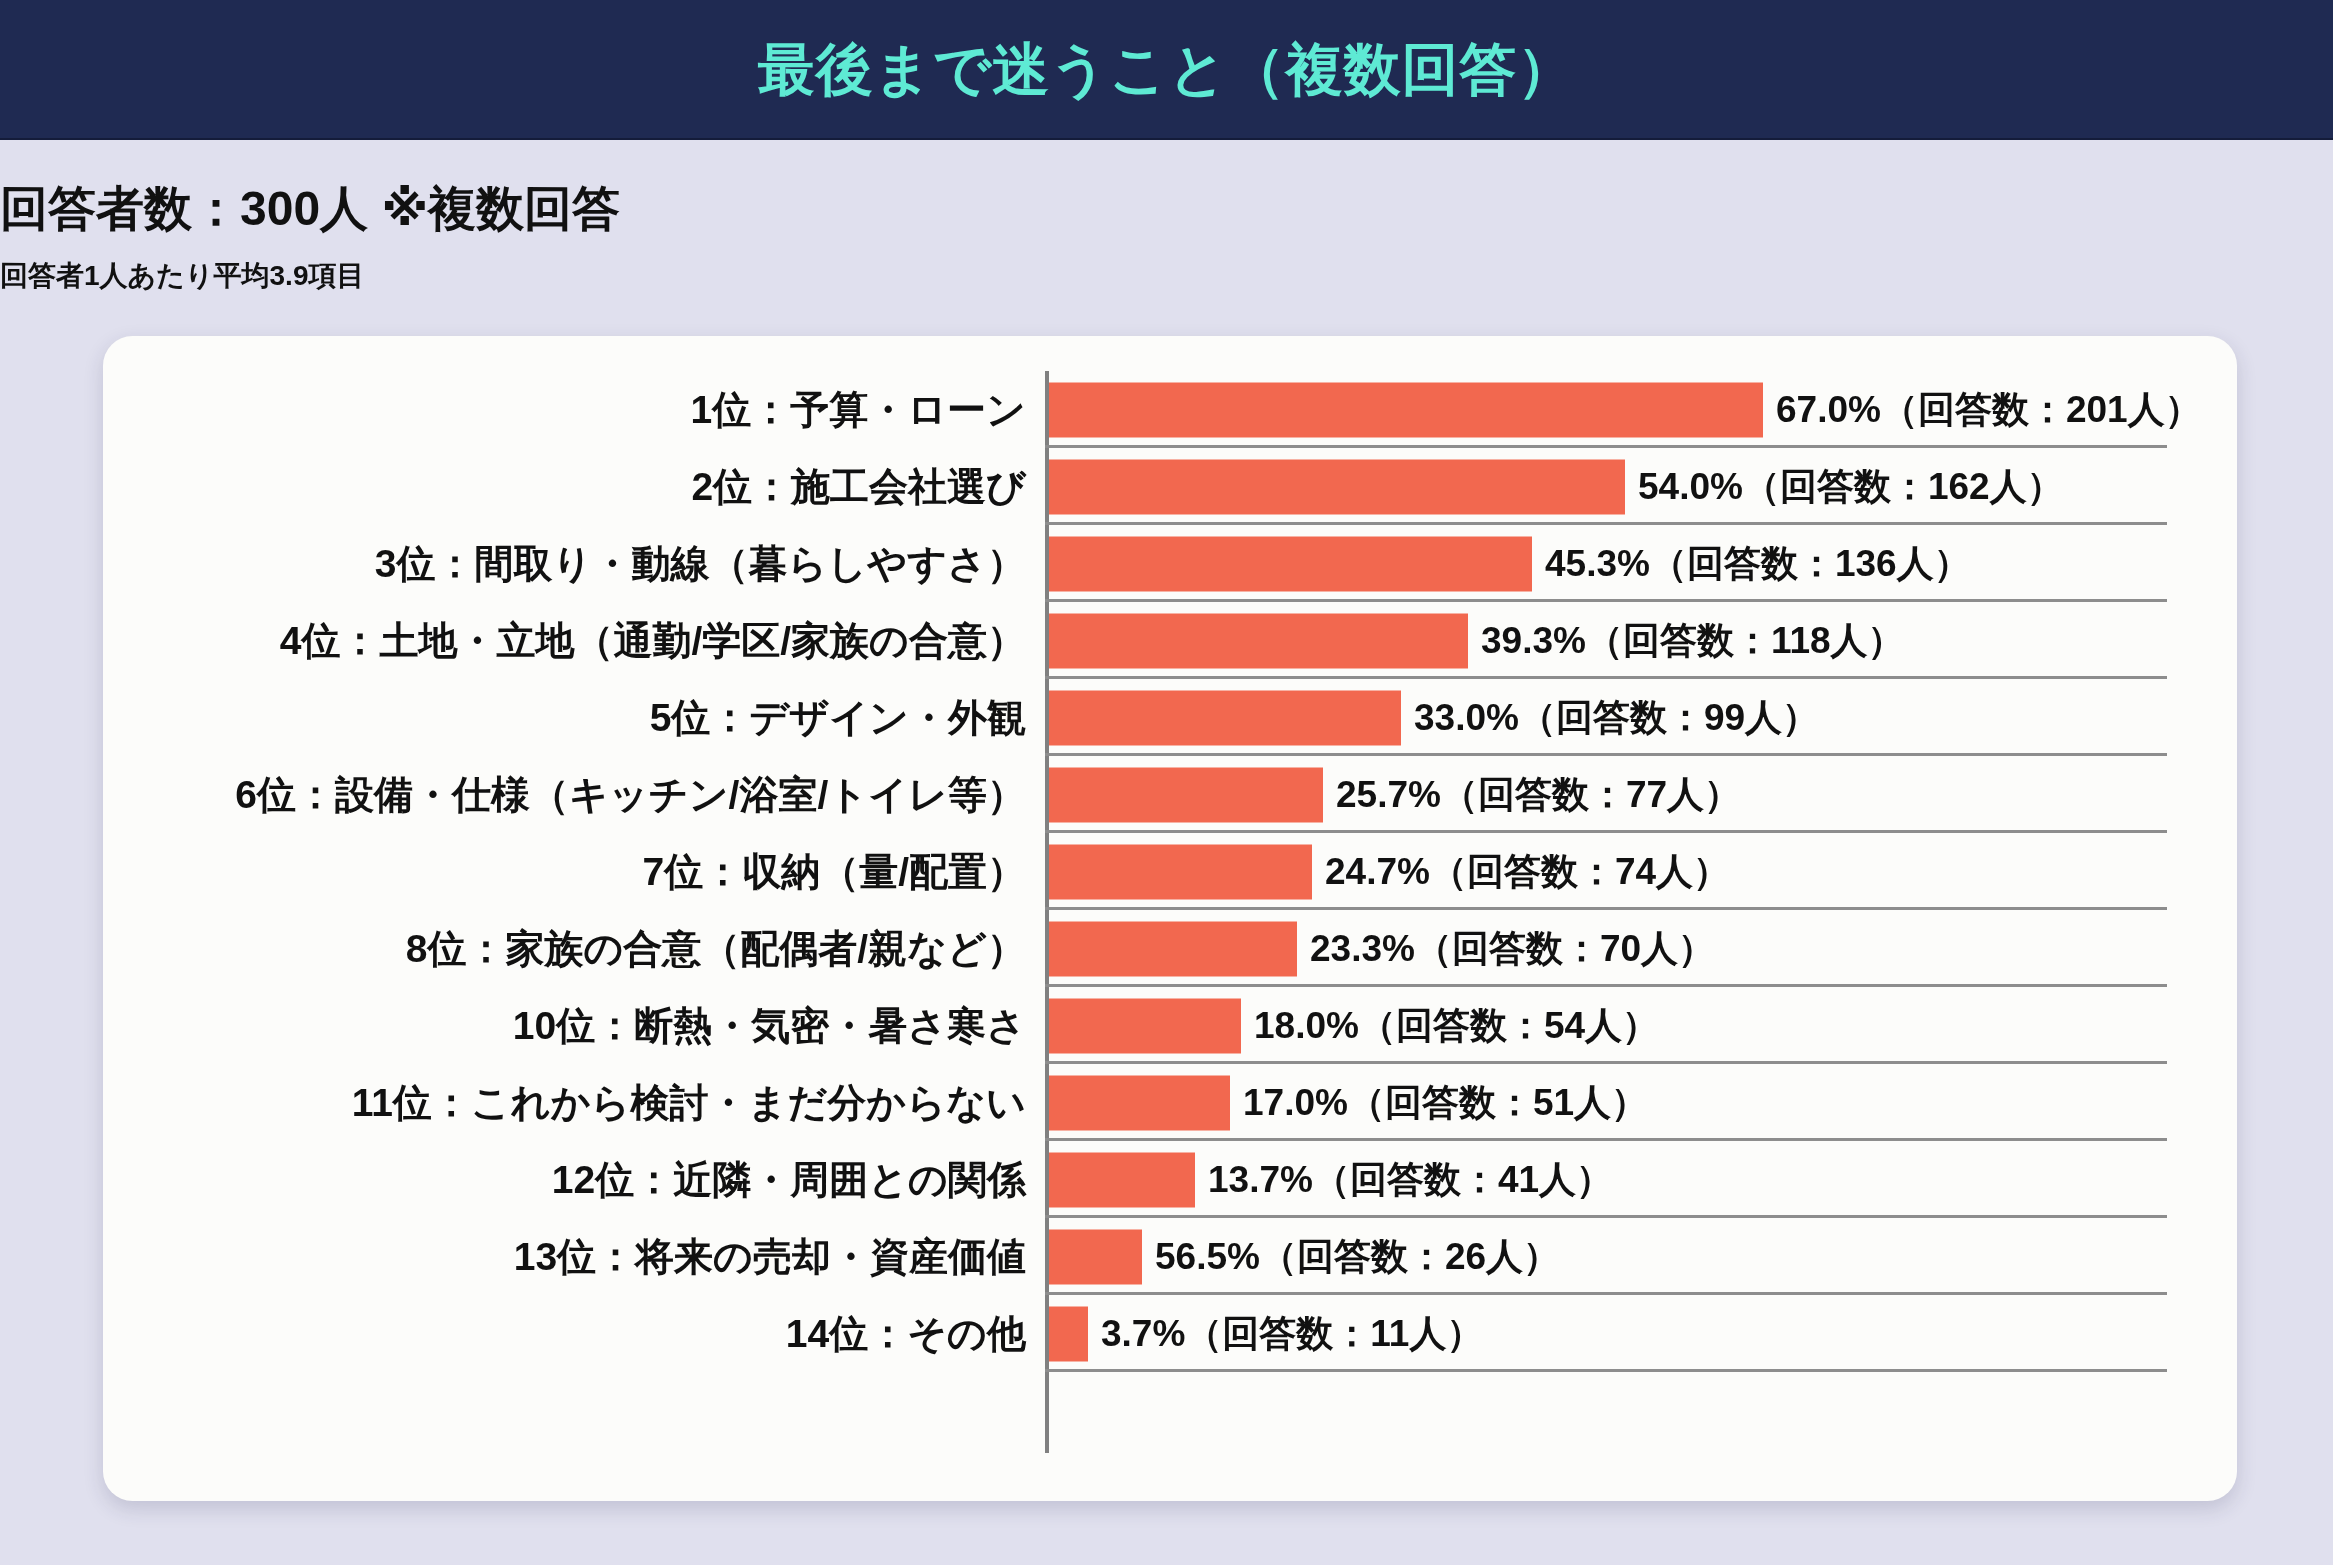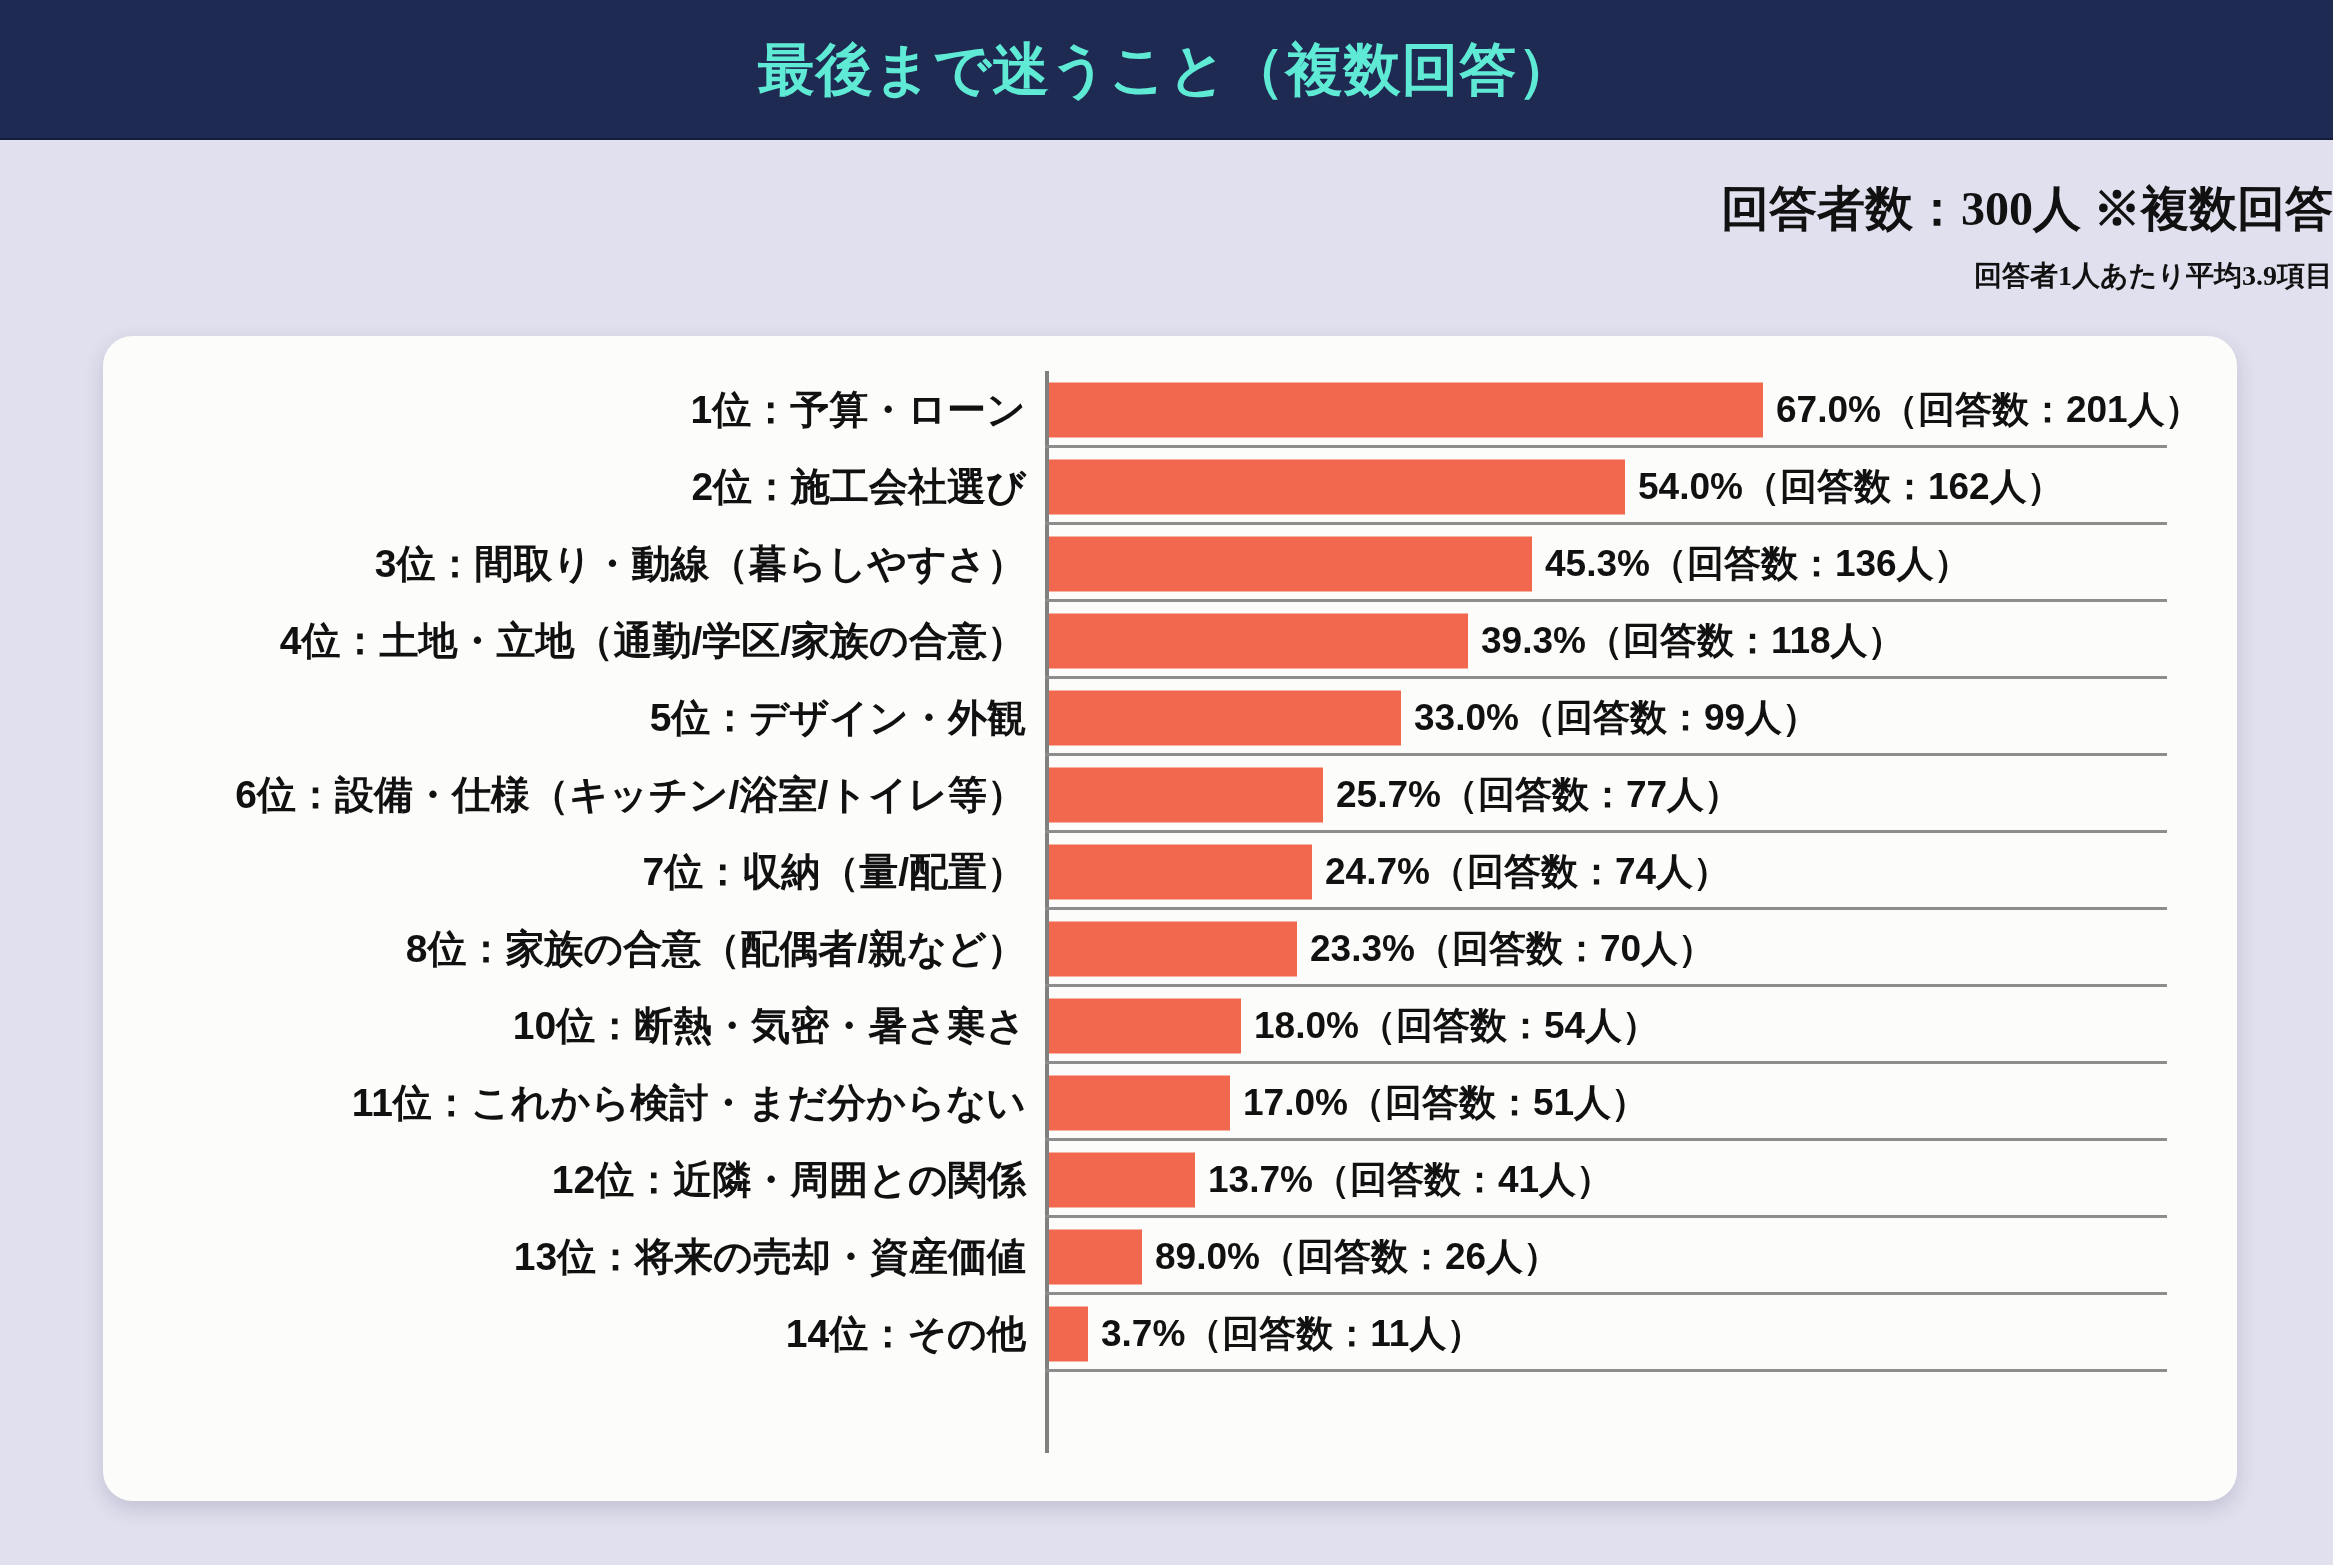--- a/index.html
+++ b/index.html
@@ -39,22 +39,21 @@
     line-height: 1;
     white-space: nowrap;
   }
 
   
   .subtitle-wrap {
     position: absolute;
     left: 0;
     top: 181px;
     width: 2333px;
-    text-align: right;
-    font-family: Liberation Serif, serif;
+    text-align: left;
   }
   .subtitle-main {
     color: #111111;
     font-size: 48px;
     font-weight: bold;
     line-height: 1.15;
     white-space: nowrap;
   }
   .subtitle-sub {
     color: #111111;
@@ -259,21 +258,21 @@
             <div class="bar-track">
               <div class="bar" style="width: 146px; background: rgb(242, 104, 79);"></div>
               <div class="bar-value">13.7%（回答数：41人）</div>
             </div>
             <div class="row-line"></div>
           </div>
           <div class="row">
             <div class="cat-label">13位：将来の売却・資産価値</div>
             <div class="bar-track">
               <div class="bar" style="width: 93px; background: rgb(242, 104, 79);"></div>
-              <div class="bar-value">89.0%（回答数：26人）</div>
+              <div class="bar-value">56.5%（回答数：26人）</div>
             </div>
             <div class="row-line"></div>
           </div>
           <div class="row">
             <div class="cat-label">14位：その他</div>
             <div class="bar-track">
               <div class="bar" style="width: 39px; background: rgb(242, 104, 79);"></div>
               <div class="bar-value">3.7%（回答数：11人）</div>
             </div>
             <div class="row-line"></div>

